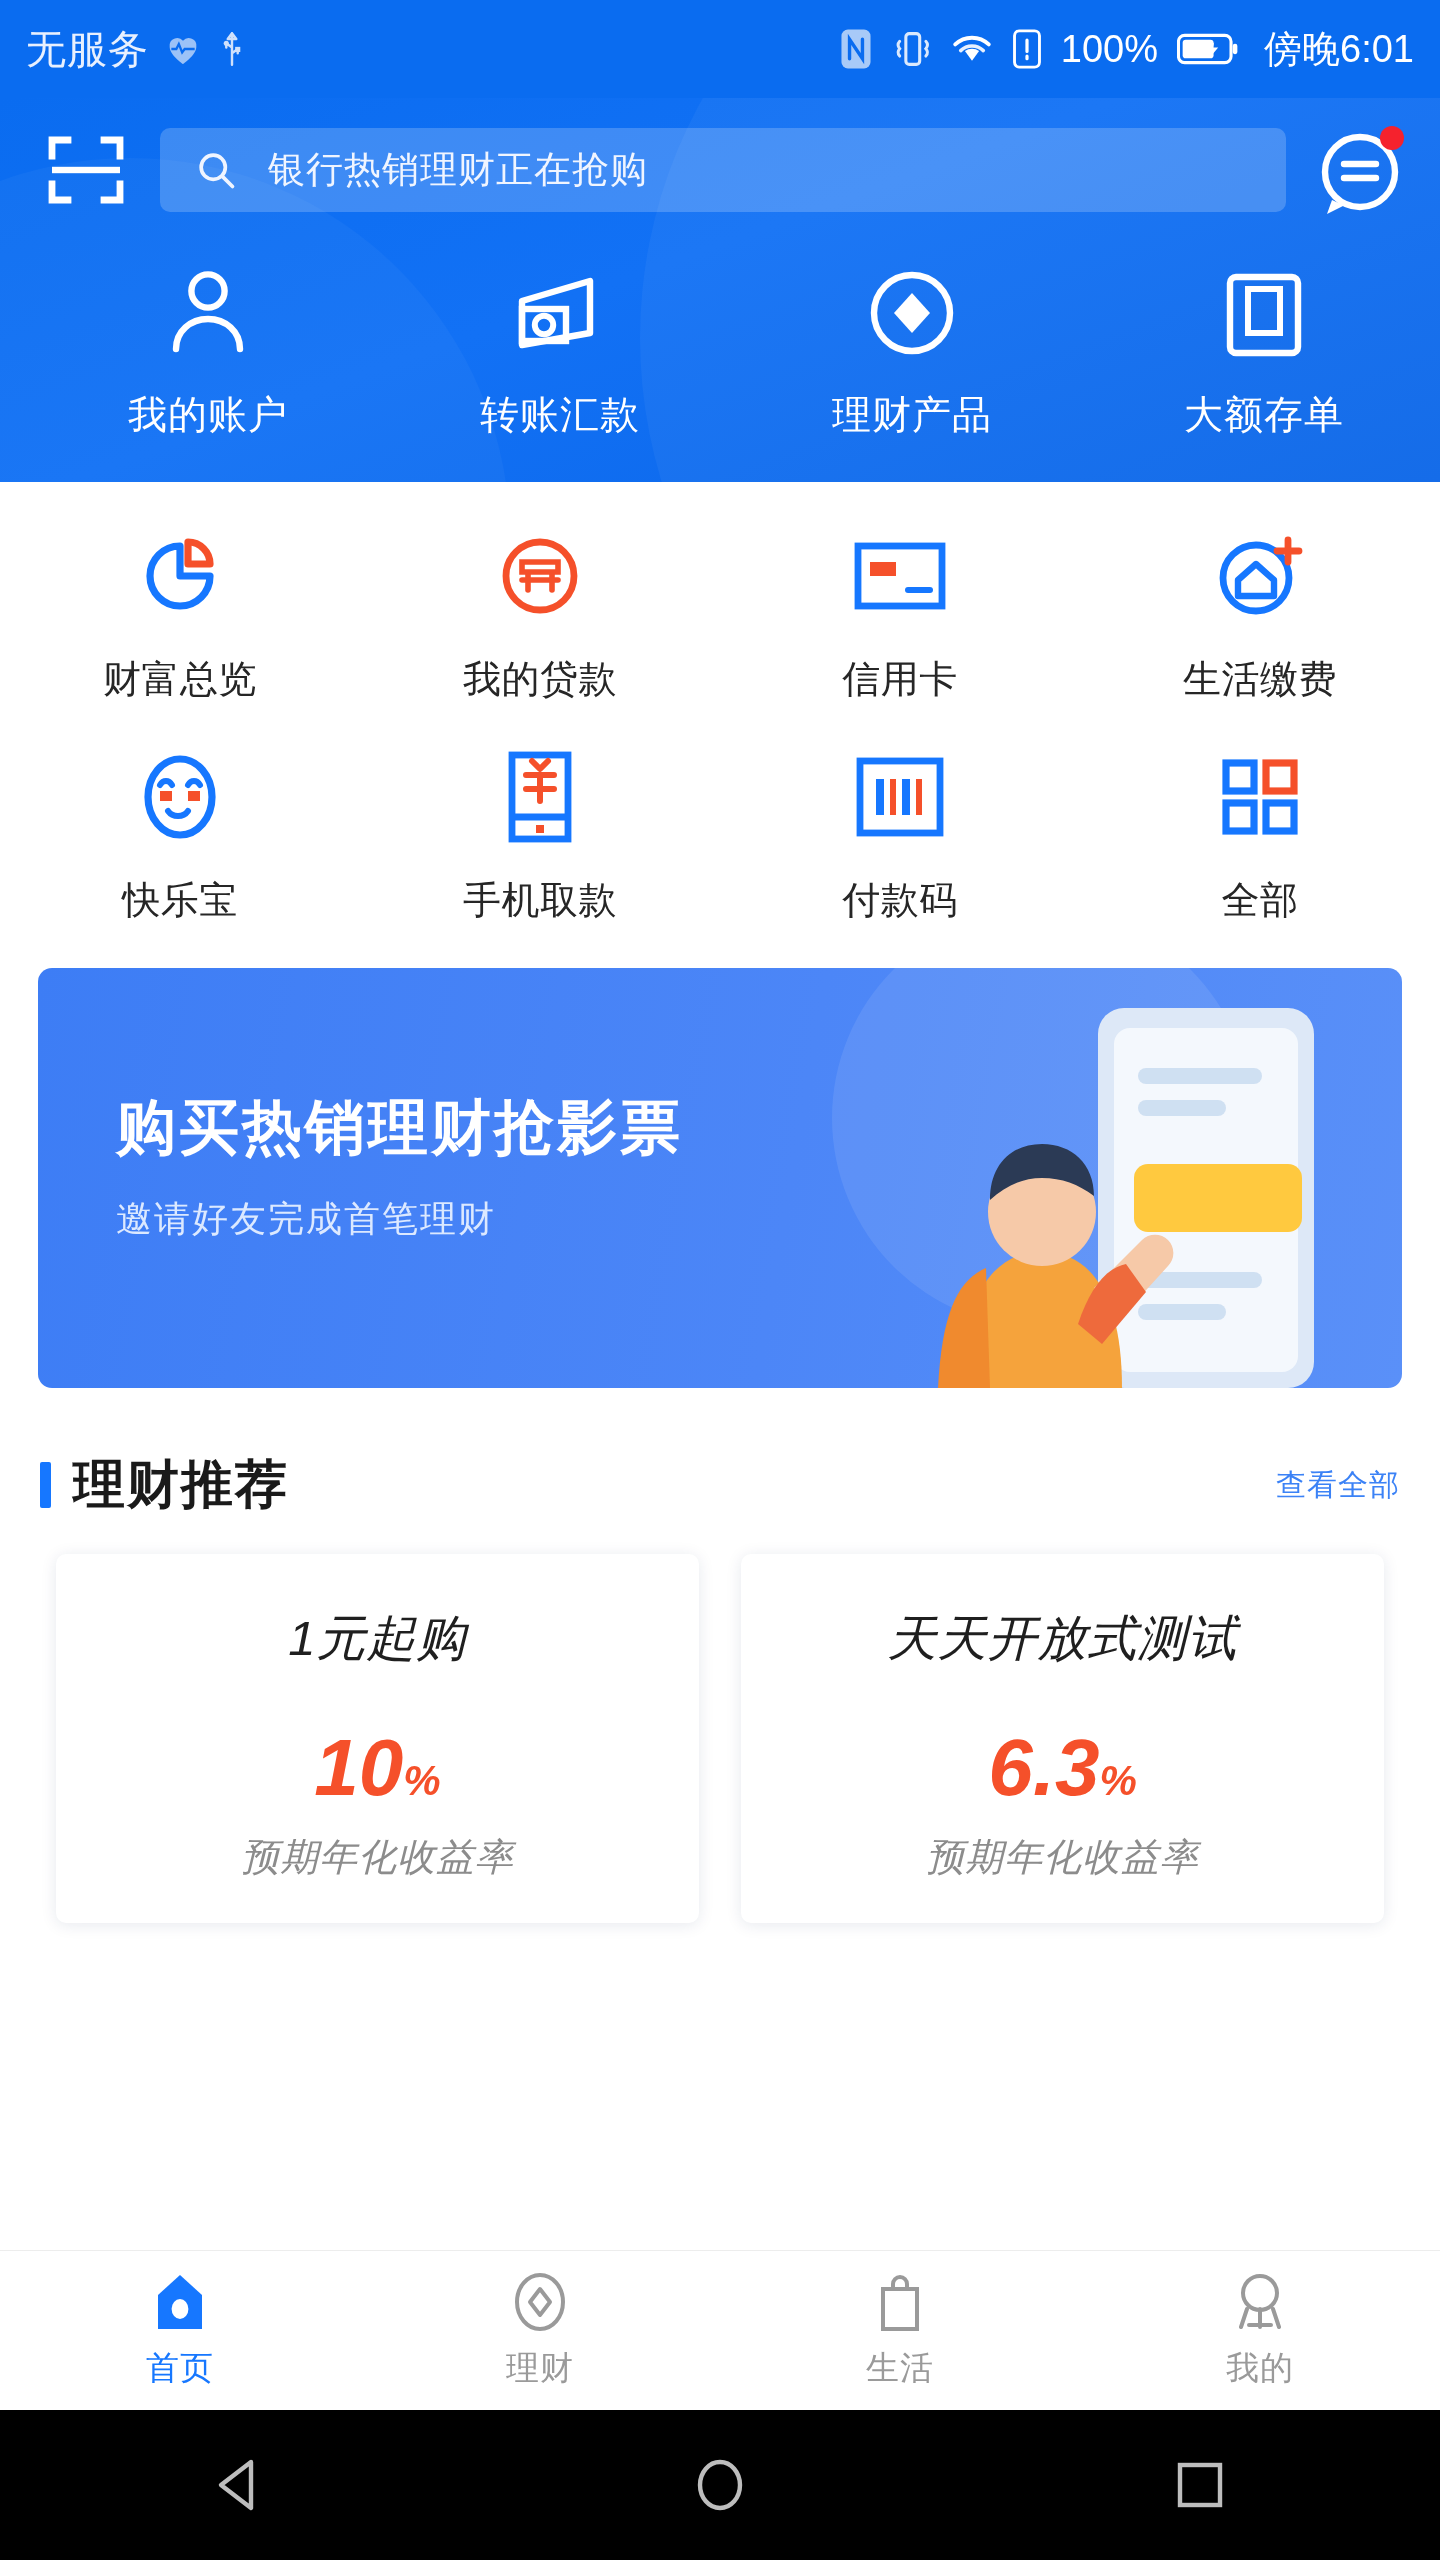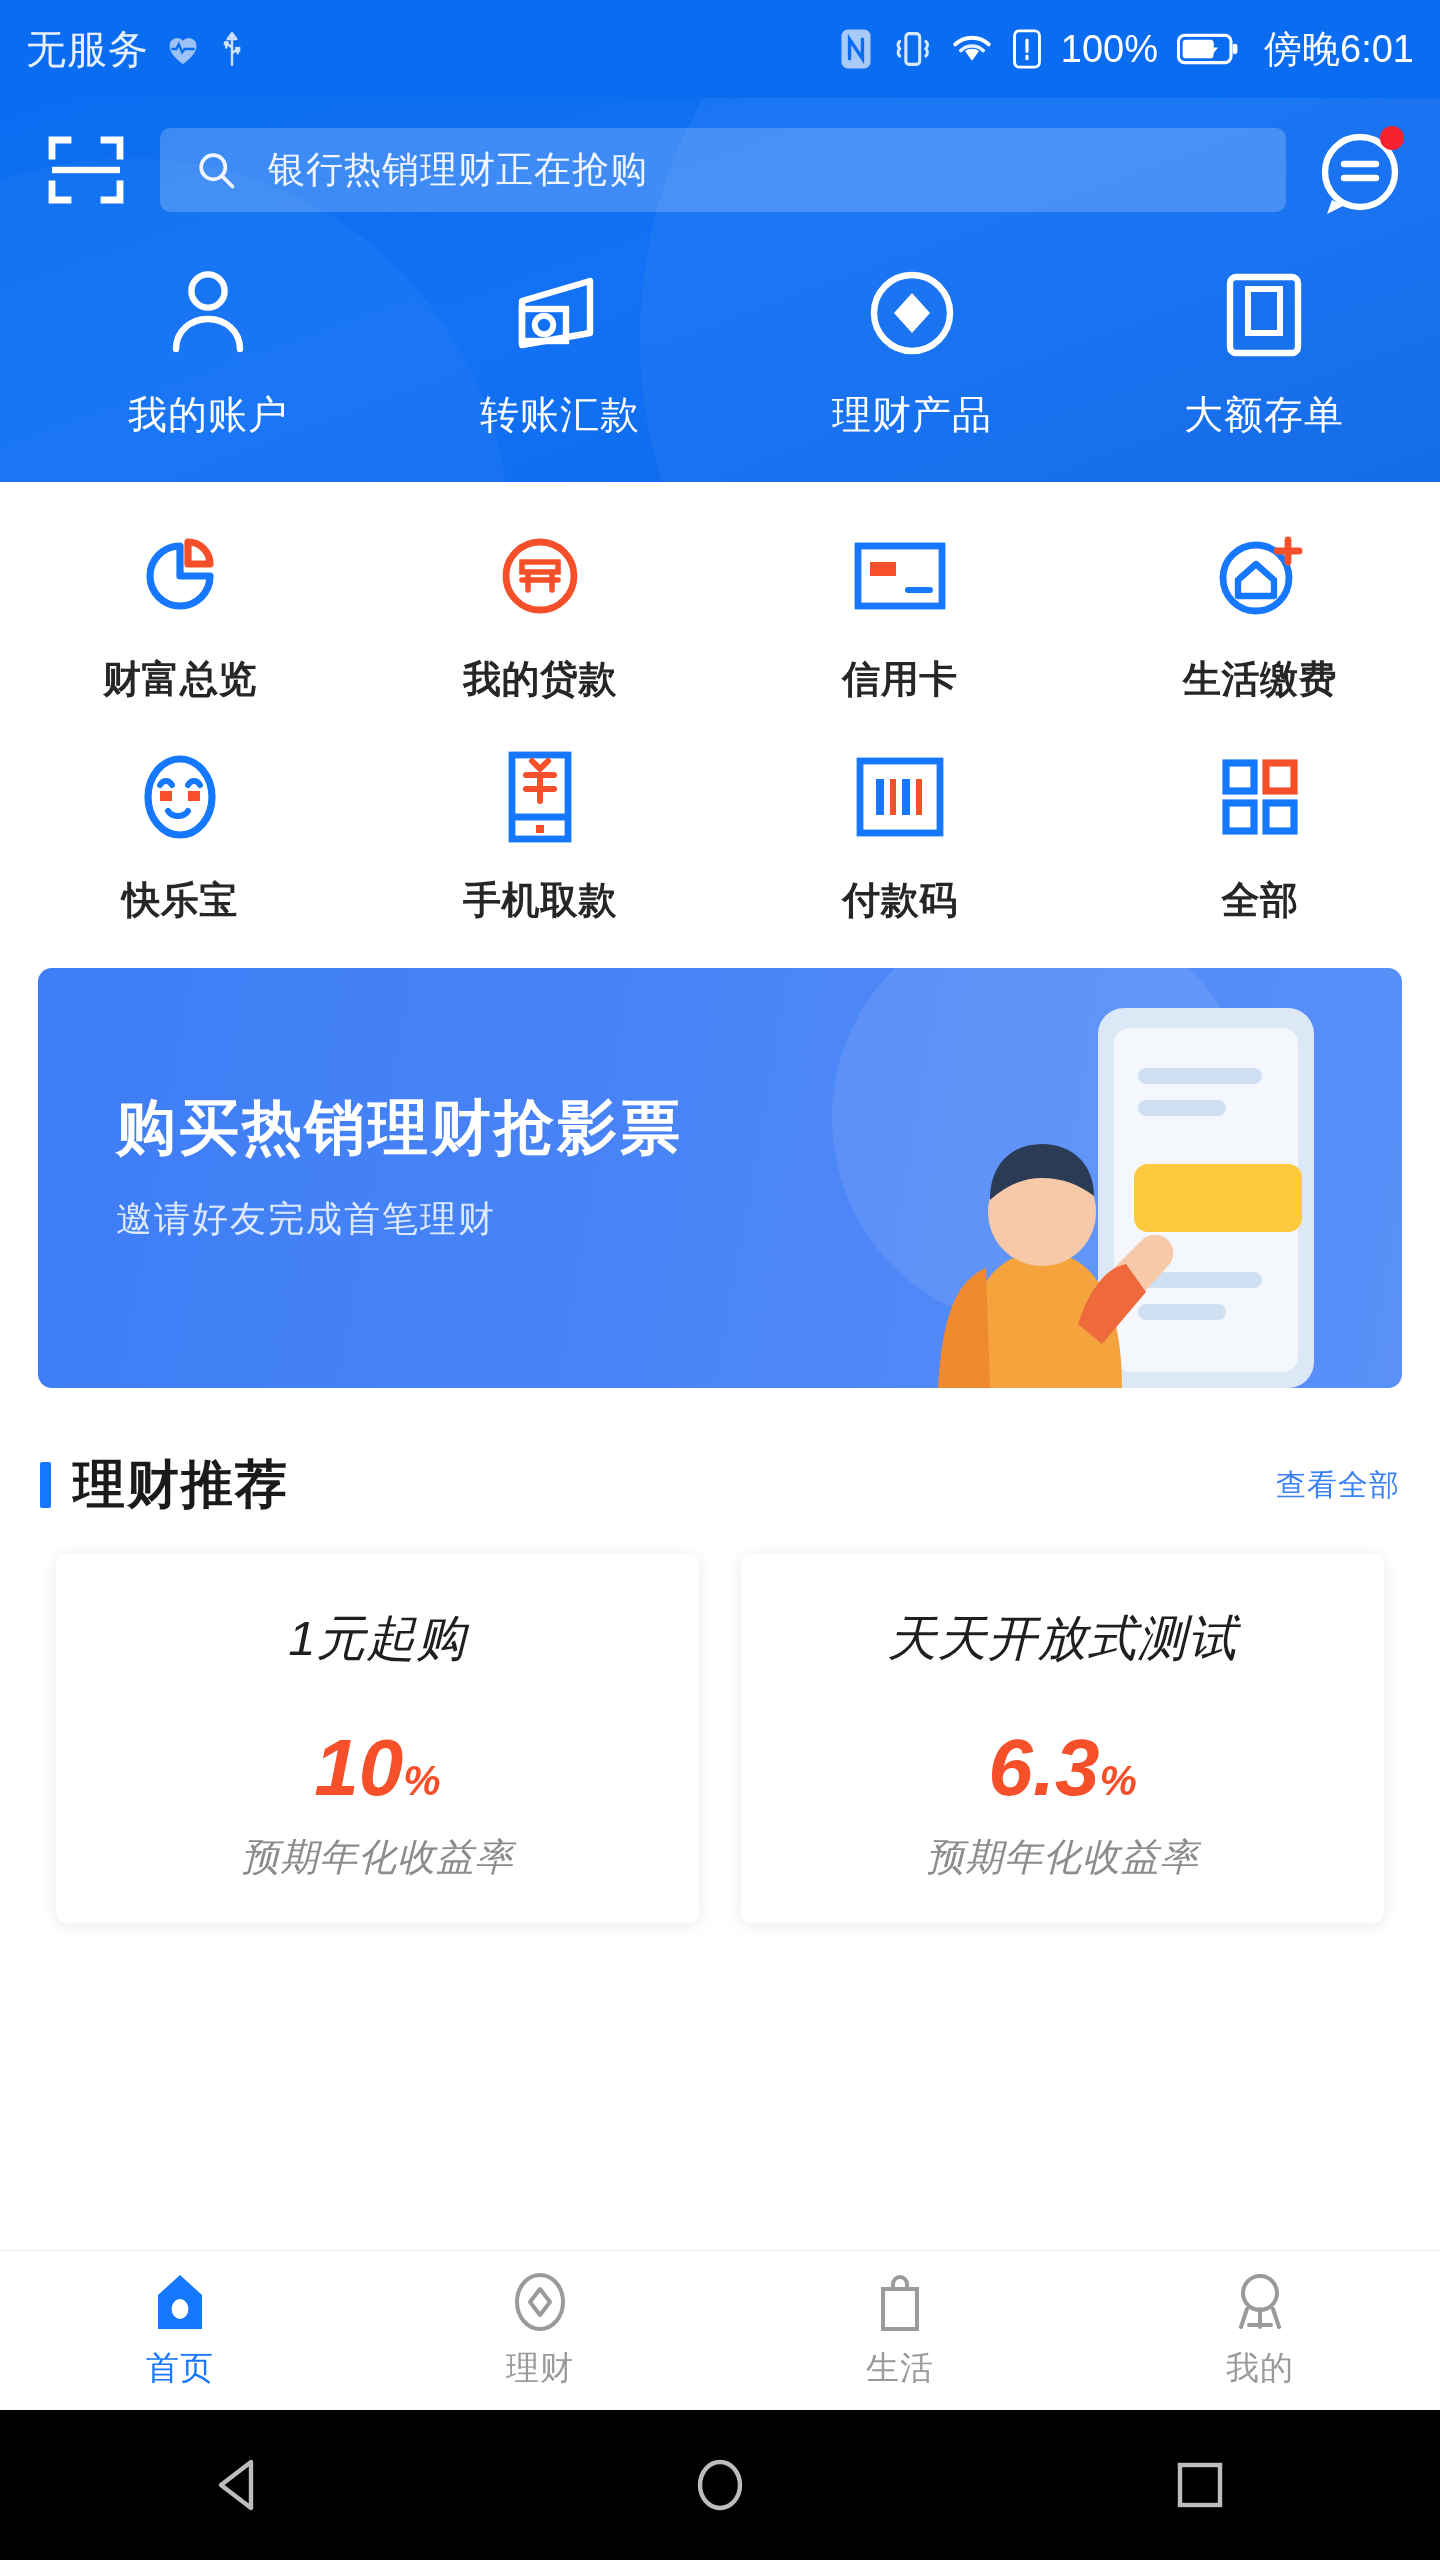--- a/index.html
+++ b/index.html
@@ -78,21 +78,21 @@
   .topcell{ flex:1; display:flex; flex-direction:column; align-items:center; gap:22px; }
   .topcell .gicon{ width:106px; height:106px; display:flex; align-items:center; justify-content:center; }
   .topcell .glabel{ font-size:39px; color:#ffffff; letter-spacing:1px; }
 
   
   .gridsection{ background:#fff; padding:44px 0 26px 0; }
   .gridrow{ display:flex; margin-bottom:42px; }
   .gridrow:last-child{ margin-bottom:8px; }
   .gcell{ flex:1; display:flex; flex-direction:column; align-items:center; gap:28px; }
   .gcell .gicon{ width:100px; height:100px; display:flex; align-items:center; justify-content:center; }
-  .gcell .glabel{ font-size:38px; color:#262626; letter-spacing:.5px;font-weight:bold; }
+  .gcell .glabel{ font-size:38px; color:#262626; letter-spacing:.5px; }
 
   
   .bannerwrap{ padding:8px 38px 0 38px; }
   .banner{
     height:420px; border-radius:14px;
     background:linear-gradient(100deg,#3d7df5 0%,#4c86f7 55%,#5a90f8 100%);
     position:relative; overflow:hidden;
   }
   .banner-circ{
     position:absolute; right:150px; top:-60px;

